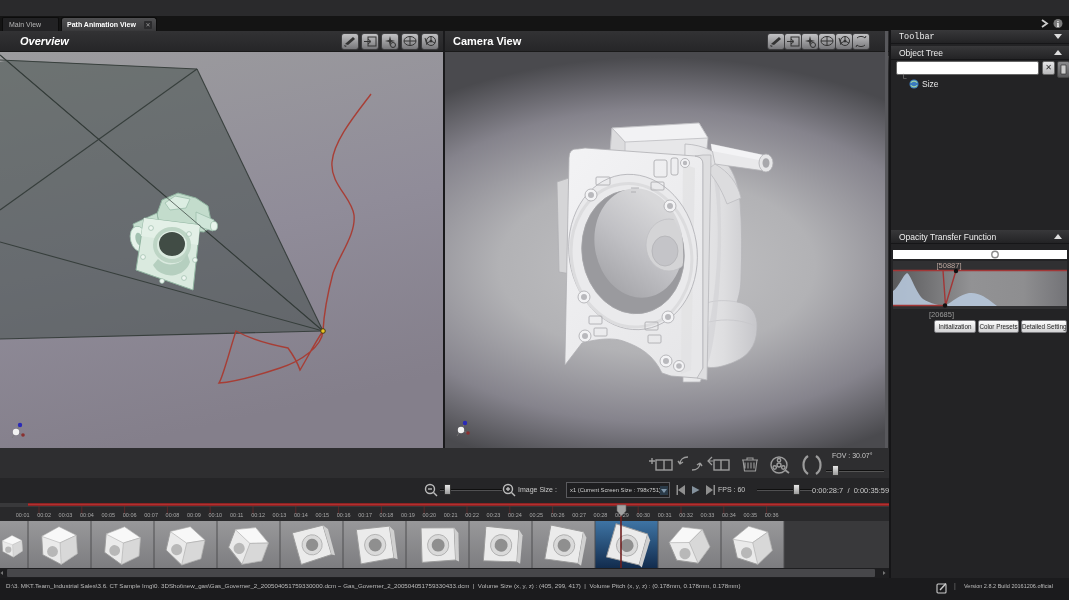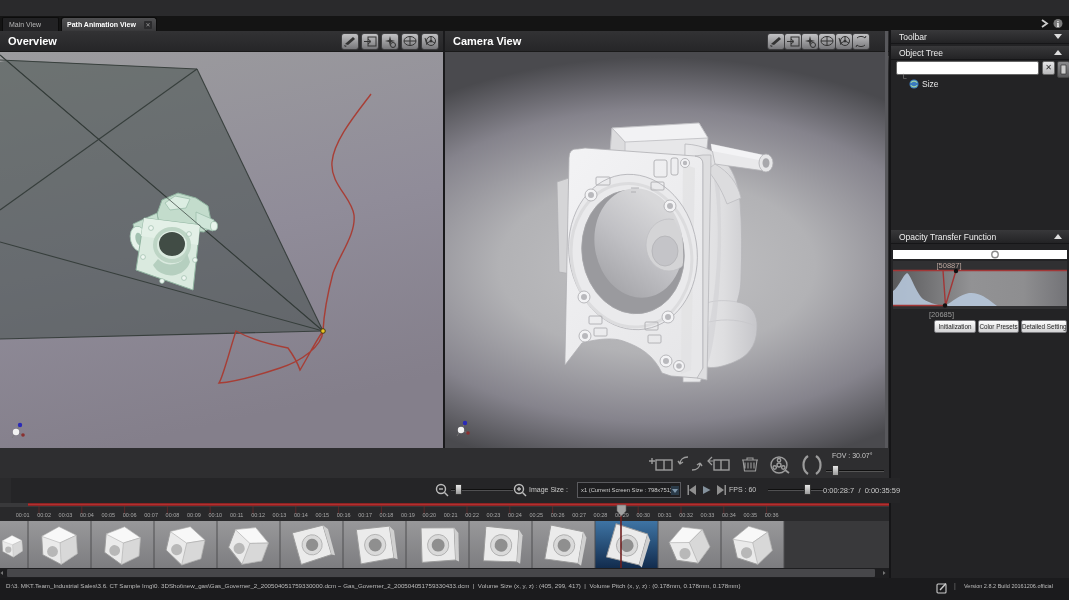--- a/index.html
+++ b/index.html
@@ -16,21 +16,21 @@
 .phead { background:linear-gradient(#323234,#262628); border-bottom:1px solid #1a1a1a; color:#fff; font-weight:bold; font-size:11px; }
 .hbtn { position:absolute; top:2px; width:18px; height:17px; border-radius:3px; background:linear-gradient(#c2c2c4,#77777a); border:1px solid #3e3e40; }
 
 #rpanel { left:889px; top:30px; width:180px; height:548px; background:#232325; border-left:2px solid #151517; }
 .rhead { position:absolute; left:0; width:178px; height:14px; background:linear-gradient(#38383a,#232325); color:#eee; font-size:8.5px; line-height:14px; padding-left:8px; border-bottom:1px solid #161618; }
 .arr { position:absolute; right:7px; top:4px; width:0; height:0; }
 .arr.down { border-left:4px solid transparent; border-right:4px solid transparent; border-top:5px solid #ddd; }
 .arr.up { border-left:4px solid transparent; border-right:4px solid transparent; border-bottom:5px solid #ddd; }
 
 #toolrow { left:0; top:448px; width:889px; height:30px; background:#2e2e30; }
-#timerow { left:11px; top:478px; width:889px; height:25px; background:#252527; color:#c8c8c8; font-size:7px;padding-left:28px; }
+#timerow { left:0; top:478px; width:889px; height:25px; background:#252527; color:#c8c8c8; font-size:7px;padding-left:28px; }
 #filmstrip { left:0; top:503px; width:889px; height:75px; background:#39393b; }
 #statusbar { left:0; top:578px; width:1069px; height:22px; background:#1b1b1d; color:#bdbdbd; font-size:6.2px; white-space:nowrap; }
 .btn3d { background:linear-gradient(#fdfdfd,#d2d2d4); border:1px solid #7a7a7e; border-radius:2px; color:#222; font-size:6.3px; text-align:center; white-space:nowrap; }
 </style>
 </head>
 <body>
 <div id="app">
 
   <div class="abs" id="menubar">
     <svg class="abs" style="left:5px;top:3px;" width="10" height="10" viewBox="0 0 10 10">
@@ -89,21 +89,21 @@
   <div class="abs" id="tabbar">
     <div class="tab" style="left:2px;width:57px;background:#222224;color:#b5b5b5;border:1px solid #0c0c0c;border-bottom:none;border-radius:2px 2px 0 0;padding-left:6px;">Main View</div>
     <div class="tab" style="left:61px;width:96px;background:linear-gradient(#505052,#39393b);color:#fff;font-weight:bold;border:1px solid #0c0c0c;border-bottom:none;border-radius:3px 3px 0 0;padding-left:5px;">Path Animation View<span style="position:absolute;right:4px;top:3px;width:8px;height:8px;background:#2b2b2d;color:#999;font-size:6px;line-height:8px;text-align:center;font-weight:normal;border-radius:1px;">✕</span></div>
     <svg class="abs" style="left:1040px;top:2px;" width="26" height="11" viewBox="0 0 26 11">
         <path d="M2 2 L7 5.5 L2 9" stroke="#ccc" stroke-width="1.8" fill="none"></path>
         <circle cx="18" cy="5.5" r="4.5" fill="#7a7a7a"></circle>
         <text x="18" y="8.6" font-size="8.5" fill="#fff" text-anchor="middle" font-weight="bold" font-family="Liberation Serif">i</text>
       </svg>
   </div>
 
-  <div class="abs phead" id="ovhead" style="left:0;top:31px;width:443px;height:21px;line-height:21px;"><span style="padding-left:8px;">Overview</span>
+  <div class="abs phead" id="ovhead" style="left:0;top:31px;width:443px;height:21px;line-height:21px;"><span style="padding-left:20px;font-style:italic;">Overview</span>
     <span class="hbtn" style="left:341px;"><svg width="16" height="15" viewBox="0 0 16 15">
           <path d="M3 10 L11 3 L13 5 L6 11 Z" fill="#333"></path>
           <path d="M2 11 L5 12 L3 13 Z" fill="#333"></path>
         </svg></span>
     <span class="hbtn" style="left:361px;"><svg width="16" height="15" viewBox="0 0 16 15">
           <rect x="6" y="3" width="8" height="9" fill="none" stroke="#333"></rect>
           <path d="M2 7.5 h6 M6 5 l3 2.5 -3 2.5" stroke="#333" fill="none"></path>
         </svg></span>
     <span class="hbtn" style="left:381px;"><svg width="16" height="15" viewBox="0 0 16 15">
           <path d="M8 2 L9 6 L13 7 L9 8 L8 12 L7 8 L3 7 L7 6 Z" fill="#333"></path>
@@ -308,21 +308,21 @@
       <circle cx="0" cy="0" r="3.2" fill="#f2f2f2"></circle>
           <circle cx="4" cy="-7" r="2.2" fill="#2a2ab8"></circle>
           <circle cx="7" cy="3" r="1.8" fill="#8a3030"></circle>
     </g>
   </svg>
   </div>
   <div class="abs" style="left:443px;top:31px;width:2px;height:417px;background:#1a1a1c;"></div>
   <div class="abs" style="left:885px;top:31px;width:3px;height:547px;background:#58585c;"></div>
 
   <div class="abs" id="rpanel">
-    <div class="rhead" style="top:0;">Toolbar<span class="arr down"></span></div>
+    <div class="rhead" style="top:0;font-family:Liberation Mono, monospace;">Toolbar<span class="arr down"></span></div>
     <div class="rhead" style="top:16px;">Object Tree<span class="arr up"></span></div>
     <div class="abs" style="left:5px;top:31px;width:143px;height:14px;background:#fff;border:1px solid #666;border-radius:2px;"></div>
     <div class="abs" style="left:151px;top:31px;width:13px;height:14px;background:linear-gradient(#e8e8ea,#b9b9bb);border:1px solid #666;border-radius:2px;color:#333;font-size:8px;line-height:12px;text-align:center;">✕</div>
     <div class="abs" style="left:166px;top:31px;width:13px;height:17px;background:linear-gradient(#8a8a8c,#5a5a5c);border:1px solid #444;border-radius:2px;"><svg width="11" height="15" viewBox="0 0 11 15">
           <path d="M3 3 L8 3 L8 12 L3 12 Z" fill="#ccc" stroke="#333" stroke-width="0.7"></path>
         </svg></div>
     <div class="abs" style="left:10px;top:48px;width:160px;height:13px;color:#e8e8e8;font-size:9px;">
       <span style="position:absolute;left:0;top:-4px;color:#888;font-size:8px;">└</span>
       <svg style="position:absolute;left:8px;top:1px;" width="10" height="10" viewBox="0 0 11 11">
           <circle cx="5.5" cy="5.5" r="5" fill="#3a7abf"></circle>

